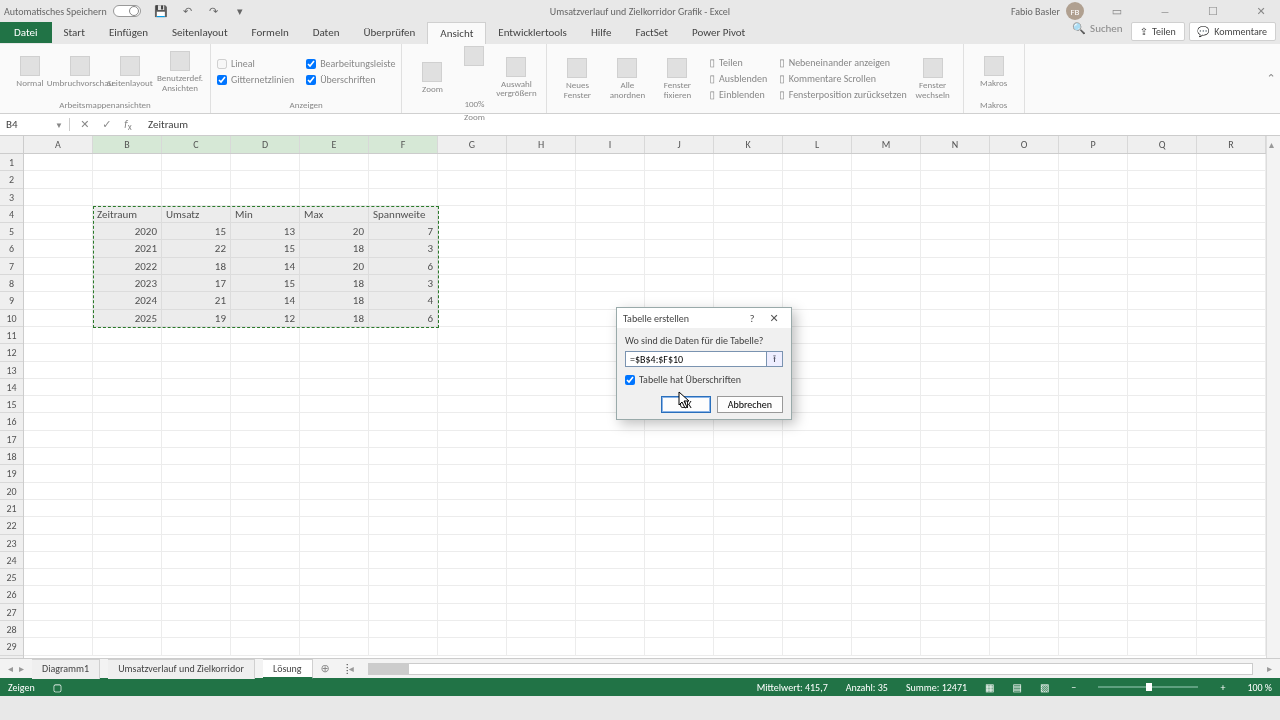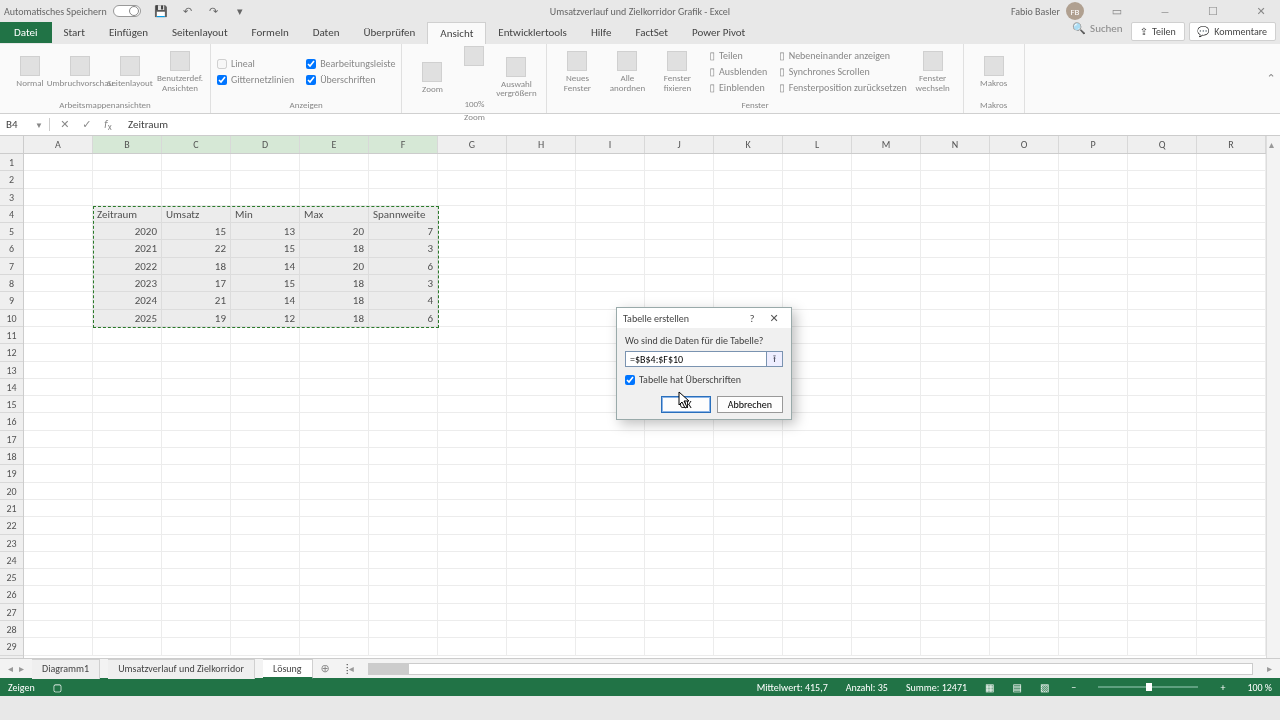--- a/index.html
+++ b/index.html
@@ -34,21 +34,21 @@
 .group-label { height:14px; font-size:9px; color:#888; text-align:center; }
 .big-btn { width:48px; display:flex; flex-direction:column; align-items:center; gap:2px; color:#888; font-size:9px; text-align:center; line-height:1.1; }
 .big-btn .ico { width:20px; height:20px; background:#e0e0e0; border:1px solid #d0d0d0; }
 .check-item { display:flex; align-items:center; gap:4px; font-size:10px; color:#888; height:16px; }
 .check-item input { width:10px; height:10px; }
 .stack { display:flex; flex-direction:column; gap:0px; }
 .collapse-caret { width:18px; display:flex; align-items:center; justify-content:center; color:#888; }
 
 
 .formula-row { height:22px; background:#fff; border-bottom:1px solid #ccc; display:flex; align-items:center; }
-.name-box { width:50px; border-right:1px solid #ccc; padding:0 6px; display:flex; align-items:center; justify-content:space-between; font-size:11px; }
+.name-box { width:70px; border-right:1px solid #ccc; padding:0 6px; display:flex; align-items:center; justify-content:space-between; font-size:11px; }
 .name-box .dd { color:#888; font-size:8px; }
 .fx-controls { width:72px; display:flex; align-items:center; justify-content:space-around; padding:0 4px; color:#888; }
 .formula-input { flex:1; padding:0 6px; font-size:11px; }
 
 
 .grid-area { position:relative; height:522px; background:#fff; display:flex; }
 .row-hdrs { width:24px; background:#efefef; border-right:1px solid #ccc; }
 .corner { height:18px; border-bottom:1px solid #ccc; background:#efefef; }
 .row-hdr { height:17.3px; border-bottom:1px solid #d8d8d8; text-align:center; font-size:10px; color:#555; line-height:17px; }
 .cols-cells { flex:1; overflow:hidden; }
@@ -240,33 +240,32 @@
             <span>Einblenden</span>
           </div>
       </div>
       <div class="stack" style="margin-left:10px;">
         <div class="check-item">
             <span>▯</span>
             <span>Nebeneinander anzeigen</span>
           </div>
         <div class="check-item">
             <span>▯</span>
-            <span>Synchrones Scrollen</span>
+            <span>Kommentare Scrollen</span>
           </div>
         <div class="check-item">
             <span>▯</span>
             <span>Fensterposition zurücksetzen</span>
           </div>
       </div>
       <div class="big-btn">
           <div class="ico"></div>
           <span>Fenster wechseln</span>
         </div>
     </div>
-    <div class="group-label">Fenster</div>
   </div>
   <div class="group">
     <div class="group-content">
       <div class="big-btn">
           <div class="ico"></div>
           <span>Makros</span>
         </div>
     </div>
     <div class="group-label">Makros</div>
   </div>

